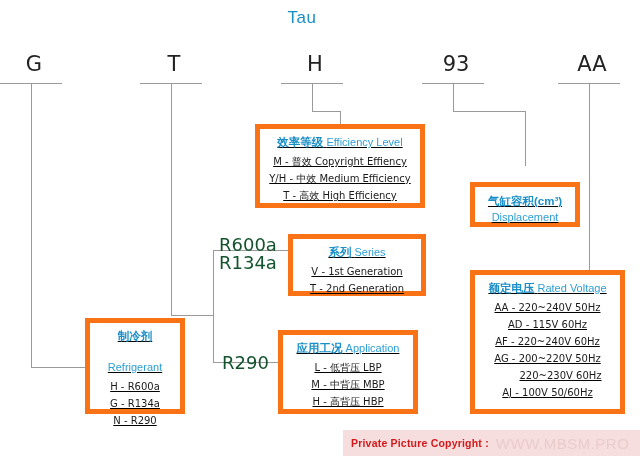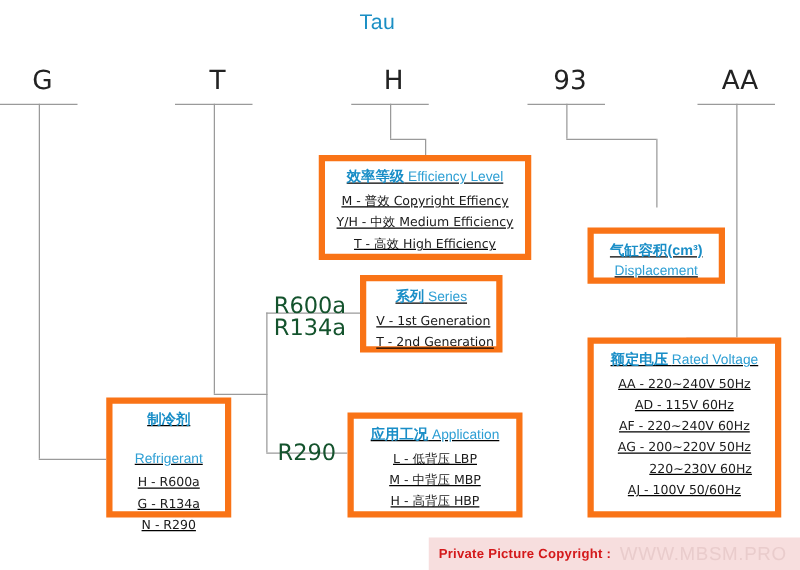--- a/index.html
+++ b/index.html
@@ -134,21 +134,21 @@
     <div class="bx-row">T   -   高效  High Efficiency</div>
   </div>
 
   <div class="box blue" style="left:470px;top:182px;width:110px;height:45px;padding-top:7px;">
     <div class="bx-head" style="margin-bottom:1px;">
       <span class="cn">气缸容积(cm³)</span>
     </div>
     <div class="sub">Displacement</div>
   </div>
 
-  <div class="box" style="left:288px;top:220px;width:114px;height:62px;">
+  <div class="box" style="left:288px;top:234px;width:138px;height:62px;">
     <div class="bx-head">
       <span class="cn">系列</span>
       <span class="en">Series</span>
     </div>
     <div class="bx-row">V  -  1st Generation</div>
     <div class="bx-row">T  -  2nd Generation</div>
   </div>
 
   <div class="box" style="left:278px;top:330px;width:140px;height:84px;">
     <div class="bx-head">

